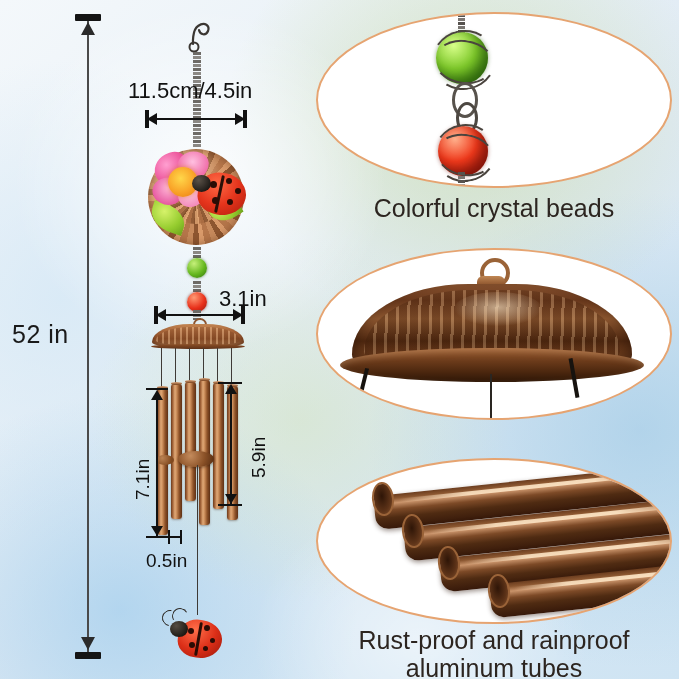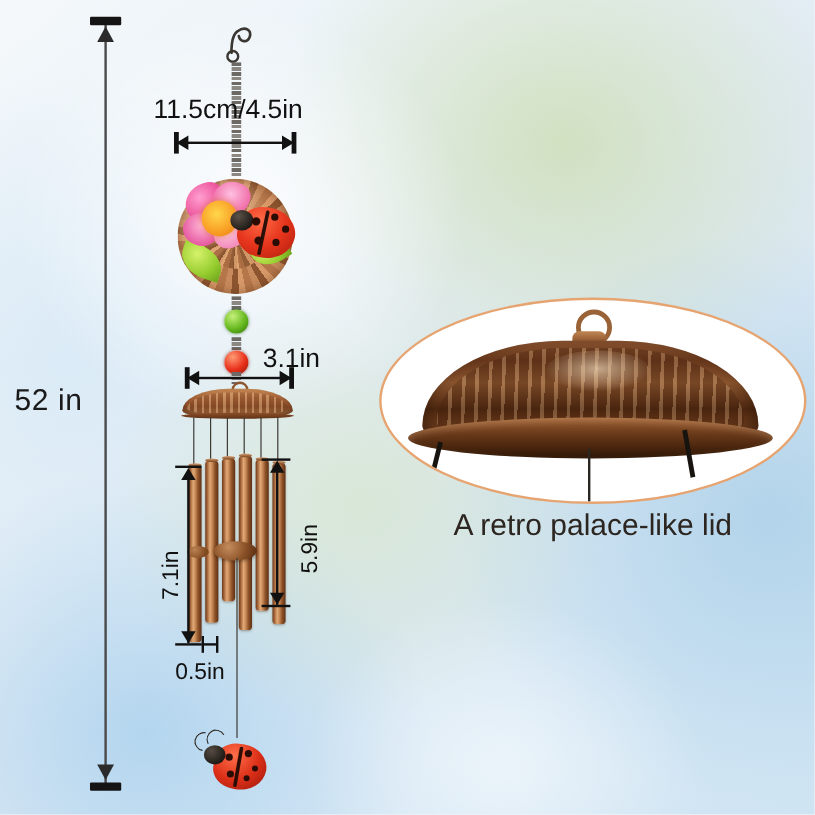--- a/index.html
+++ b/index.html
@@ -628,32 +628,71 @@
     <div class="dim-label small vert" style="left:248px;top:478px;">5.9in</div>
   </div>
 
   <div>
     <div class="vbar" style="left:168px;top:530px;height:14px;"></div>
     <div class="vbar" style="left:180px;top:530px;height:14px;"></div>
     <div class="hbar" style="left:168px;top:536px;width:13px;"></div>
     <div class="dim-label small" style="left:146px;top:550px;">0.5in</div>
   </div>
 
+  <div class="panel" style="left:316px;top:12px;width:356px;height:222px;">
+    <div class="ellipse" style="left:0;top:0;width:352px;height:172px;">
+      <div style="position:absolute;left:30px;top:0;width:240px;height:172px;">
+        <div class="p1-chain-top"></div>
+        <div class="bead-big green"></div>
+        <div class="cage" style="left:84px;top:16px;width:60px;height:56px;transform:rotate(-12deg);"></div>
+        <div class="cage" style="left:86px;top:26px;width:56px;height:40px;transform:rotate(8deg);"></div>
+        <div class="p1-link"></div>
+        <div class="p1-link2"></div>
+        <div class="bead-big red"></div>
+        <div class="cage" style="left:86px;top:110px;width:58px;height:54px;transform:rotate(-10deg);"></div>
+        <div class="cage" style="left:88px;top:120px;width:54px;height:38px;transform:rotate(10deg);"></div>
+        <div class="p1-chain-bot"></div>
+      </div>
+    </div>
+    <div class="caption" style="top:182px;">Colorful crystal beads</div>
+  </div>
 
   <div class="panel" style="left:316px;top:248px;width:356px;height:210px;">
     <div class="ellipse" style="left:0;top:0;width:352px;height:168px;">
       <div style="position:absolute;left:16px;top:6px;width:320px;height:160px;">
         <div class="big-lid-ring"></div>
         <div class="big-lid-stem"></div>
         <div class="big-lid-dome"></div>
         <div class="big-lid-tex"></div>
         <div class="big-lid-hl"></div>
         <div class="big-lid-brim"></div>
         <div class="lid-hooklet" style="left:28px;top:112px;transform:rotate(14deg);"></div>
         <div class="lid-hooklet" style="left:238px;top:102px;transform:rotate(-10deg);height:40px;"></div>
         <div class="lid-dropline" style="left:156px;top:118px;"></div>
       </div>
     </div>
-    <div class="caption" style="top:176px;">A retro palace-like lid</div>
-  </div>
-
+  </div>
+
+  <div class="panel" style="left:316px;top:458px;width:356px;height:221px;">
+    <div class="ellipse" style="left:0;top:0;width:352px;height:162px;">
+      <div style="position:absolute;left:0;top:0;width:352px;height:162px;">
+        <div class="big-tube" style="left:56px;top:20px;width:310px;height:34px;transform:rotate(-6deg);"></div>
+        <div class="big-tube-cap" style="left:54px;top:22px;width:18px;height:30px;transform:rotate(-6deg);"></div>
+        <div class="tube-shine" style="left:80px;top:24px;width:280px;transform:rotate(-6deg);"></div>
+
+        <div class="big-tube" style="left:86px;top:52px;width:300px;height:34px;transform:rotate(-6deg);"></div>
+        <div class="big-tube-cap" style="left:84px;top:54px;width:18px;height:30px;transform:rotate(-6deg);"></div>
+        <div class="tube-shine" style="left:110px;top:56px;width:270px;transform:rotate(-6deg);"></div>
+
+        <div class="big-tube" style="left:122px;top:84px;width:280px;height:34px;transform:rotate(-6deg);"></div>
+        <div class="big-tube-cap" style="left:120px;top:86px;width:18px;height:30px;transform:rotate(-6deg);"></div>
+        <div class="tube-shine" style="left:146px;top:88px;width:250px;transform:rotate(-6deg);"></div>
+
+        <div class="big-tube" style="left:172px;top:112px;width:240px;height:34px;transform:rotate(-6deg);"></div>
+        <div class="big-tube-cap" style="left:170px;top:114px;width:18px;height:30px;transform:rotate(-6deg);"></div>
+        <div class="tube-shine" style="left:196px;top:116px;width:210px;transform:rotate(-6deg);"></div>
+      </div>
+    </div>
+    <div class="caption" style="top:168px;">Rust-proof and rainproof</div>
+    <div class="caption" style="top:196px;">aluminum tubes</div>
+  </div>
 
 </div>
 
 </body></html>

